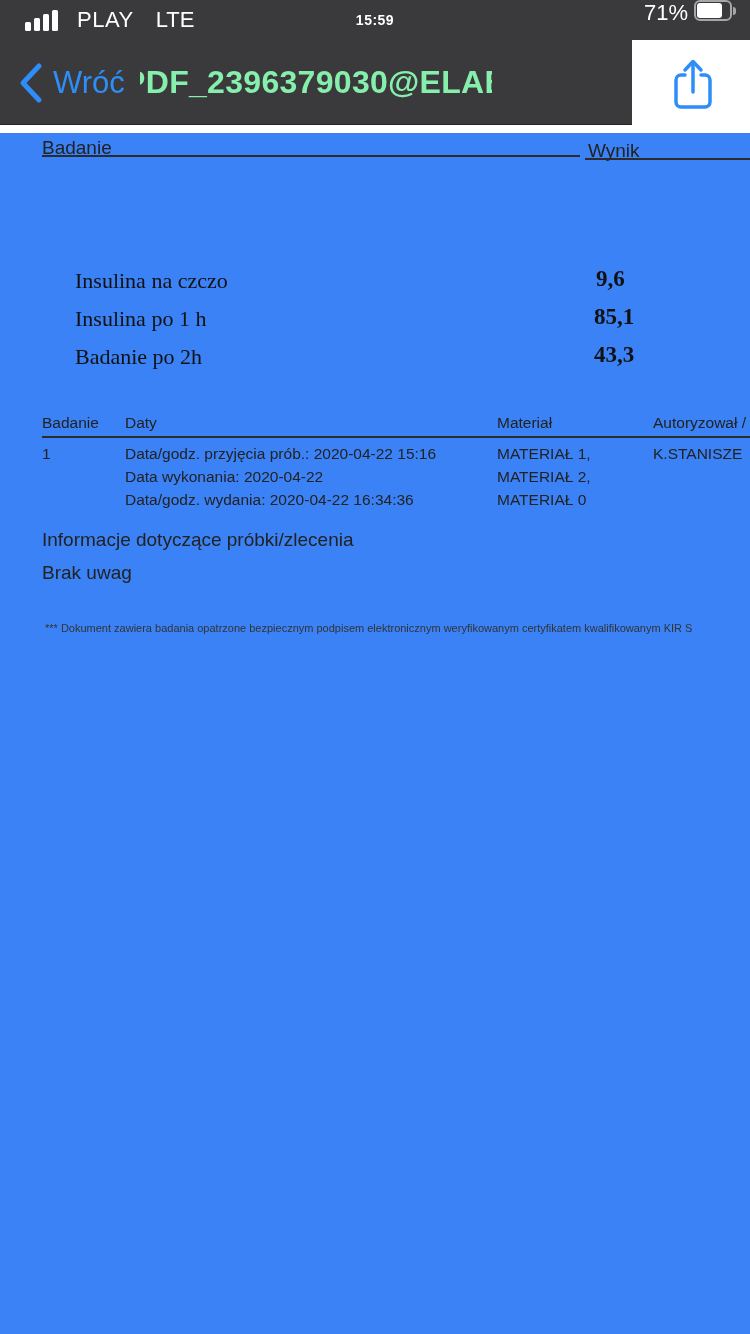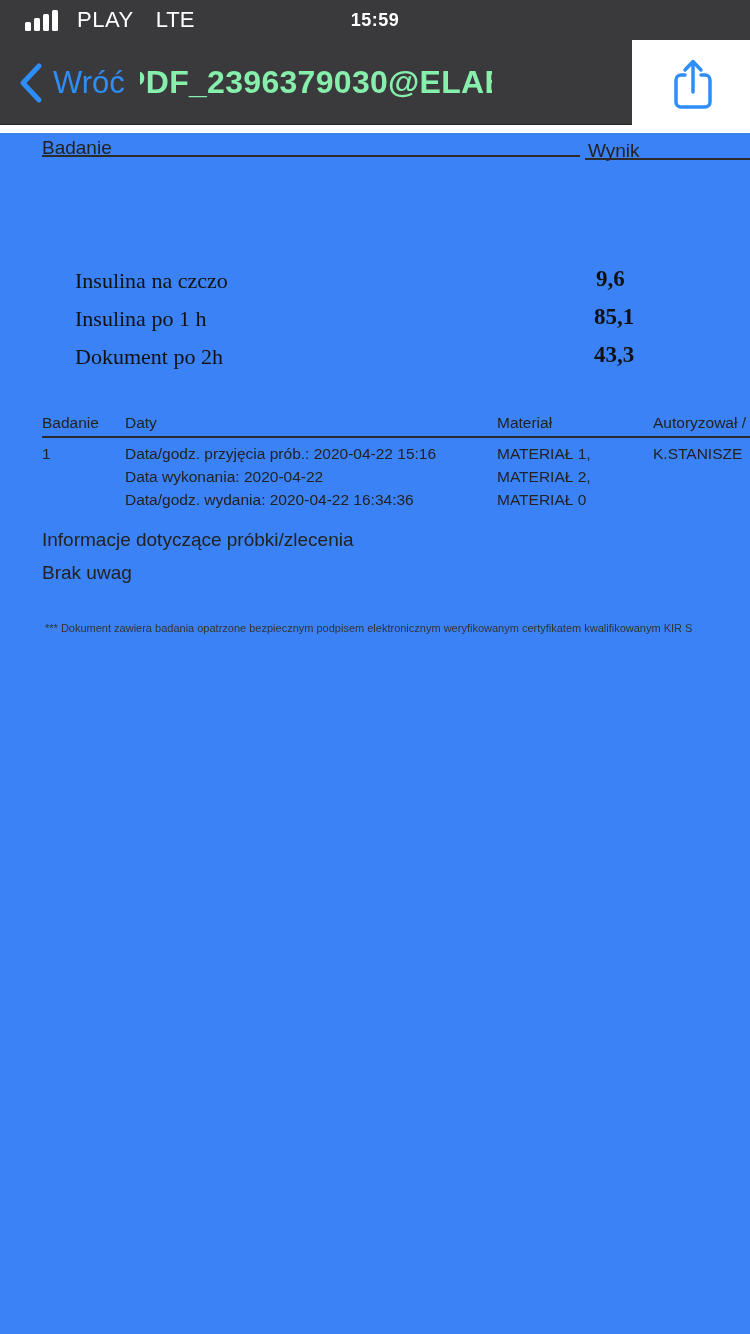--- a/index.html
+++ b/index.html
@@ -15,23 +15,23 @@
     background:#3a3a3c;color:#fff;z-index:5;
   }
   .sb-left{position:absolute;left:25px;top:0;height:40px;display:flex;align-items:center;gap:19px;}
   .signal{display:flex;align-items:flex-end;gap:3px;height:21px;}
   .signal .bar{width:6px;background:#fff;border-radius:1.5px;}
   .sb-carrier{font-size:22px;letter-spacing:.5px;}
   .sb-network{font-size:22px;margin-left:3px;}
   .sb-time{
     position:absolute;left:0;top:0;width:750px;height:40px;
     display:flex;align-items:center;justify-content:center;
-    font-size:18px;font-weight:700;letter-spacing:.5px;
+    font-size:14px;font-weight:700;letter-spacing:.5px;
   }
-  .sb-right{position:absolute;right:14px;top:0;height:40px;display:flex;align-items:center;gap:6px;margin-top:34px;}
+  .sb-right{position:absolute;right:14px;top:0;height:40px;display:flex;gap:6px;}
   .sb-batt-pct{font-size:22px;}
   .battery{position:relative;width:42px;height:21px;}
   .batt-body{position:absolute;left:0;top:0;width:38px;height:21px;border:2px solid rgba(255,255,255,.55);border-radius:6px;box-sizing:border-box;}
   .batt-fill{position:absolute;left:3px;top:3px;height:15px;width:25px;background:#fff;border-radius:3px;}
   .batt-cap{position:absolute;right:0;top:6.5px;width:3.5px;height:8px;background:rgba(255,255,255,.55);border-radius:0 3px 3px 0;}
   
   .navbar{
     position:absolute;top:40px;left:0;width:632px;height:85px;
     background:#3a3a3c;z-index:5;border-bottom:1px solid rgba(0,0,0,.35);
     box-sizing:border-box;
@@ -113,21 +113,21 @@
     <div class="abs res-head" style="left:588px;top:7px;">Wynik</div>
     <div class="rule" style="left:585px;top:25px;width:165px;"></div>
 
 
     <div class="abs serif-label" style="left:75px;top:135px;">Insulina na czczo</div>
     <div class="abs serif-value" style="left:596px;top:133px;">9,6</div>
 
     <div class="abs serif-label" style="left:75px;top:173px;">Insulina po 1 h</div>
     <div class="abs serif-value" style="left:594px;top:171px;">85,1</div>
 
-    <div class="abs serif-label" style="left:75px;top:211px;">Dokument po 2h</div>
+    <div class="abs serif-label" style="left:75px;top:211px;">Badanie po 2h</div>
     <div class="abs serif-value" style="left:594px;top:209px;">43,3</div>
 
 
     <div class="abs tbl-head" style="left:42px;top:281px;">Badanie</div>
     <div class="abs tbl-head" style="left:125px;top:281px;">Daty</div>
     <div class="abs tbl-head" style="left:497px;top:281px;">Materiał</div>
     <div class="abs tbl-head" style="left:653px;top:281px;">Autoryzował /</div>
     <div class="rule" style="left:42px;top:303px;width:708px;"></div>
 
     <div class="abs tbl-cell" style="left:42px;top:309px;">1</div>

